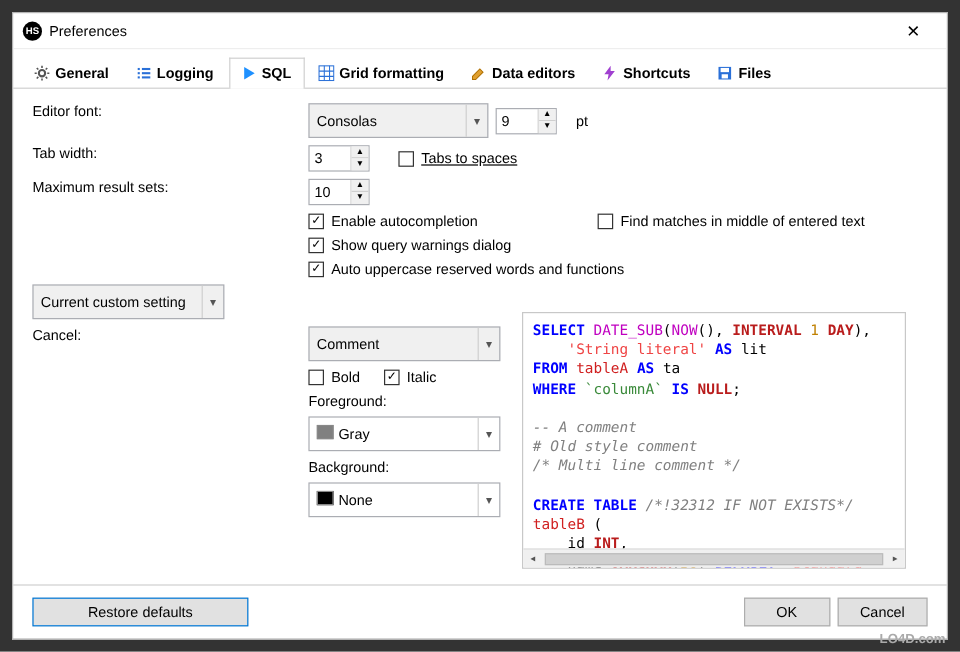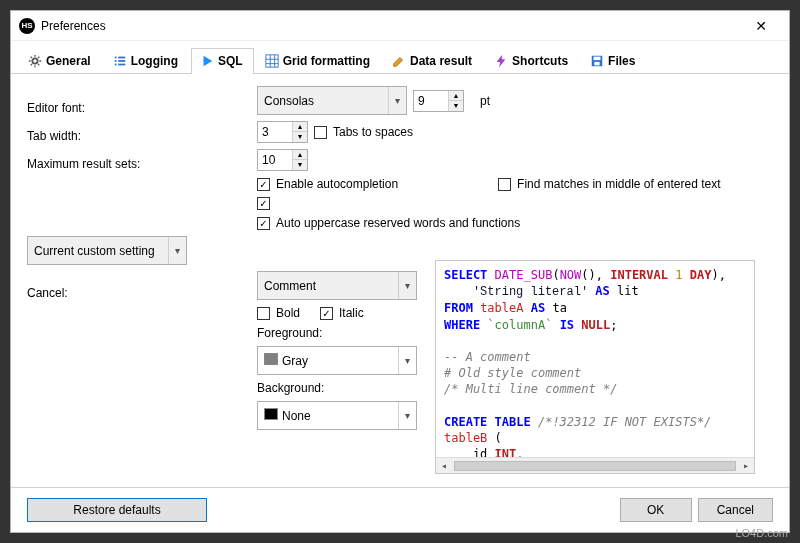--- a/index.html
+++ b/index.html
@@ -8,21 +8,21 @@
   .window { width: 100%; height: 100%; background: #fff; border: 1px solid #b4b4b4; display: flex; flex-direction: column; }
   .titlebar { height: 30px; display: flex; align-items: center; padding: 0 8px; border-bottom: 1px solid #eee; }
   .titlebar .icon { width: 16px; height: 16px; border-radius: 50%; background: #000000; display: inline-flex; align-items: center; justify-content: center; color: #fff; font-size: 8px; font-weight: bold; margin-right: 6px; }
   .titlebar .title { flex: 1; }
   .titlebar .close { width: 40px; text-align: center; font-size: 14px; cursor: pointer; }
   .tabs { display: flex; align-items: center; padding: 6px 8px 0 8px; gap: 2px; border-bottom: 1px solid #d0d0d0; }
   .tab { display: flex; align-items: center; gap: 4px; padding: 5px 10px 6px 8px; border: 1px solid transparent; border-bottom: none; cursor: pointer; position: relative; top: 1px; font-weight: bold; }
   .tab.active { border-color: #d0d0d0; background: #fff; }
   .tab-icon { width: 14px; height: 14px; display: inline-block; }
   .body { flex: 1; padding: 12px 16px 8px 16px; overflow: hidden; }
-  .row { display: flex; align-items: flex-end; margin-bottom: 6px; }
+  .row { display: flex; align-items: flex-start; margin-bottom: 6px; }
   .label-col { width: 230px; }
   .field { display: flex; align-items: center; gap: 6px; }
   .combo { display: flex; align-items: center; border: 1px solid #abadb3; background: #f0f0f0; height: 29px; }
   .combo .val { padding: 0 6px; flex: 1; white-space: nowrap; overflow: hidden; }
   .combo .caret { width: 18px; text-align: center; font-size: 10px; color: #555; border-left: 1px solid #cfcfcf; height:100%; display:flex;align-items:center;justify-content:center; }
   .spinner { display: flex; align-items: stretch; border: 1px solid #abadb3; height: 22px; background: #fff; }
   .spinner .num { width: 34px; padding: 0 4px; display: flex; align-items: center; }
   .spinner .btns { display: flex; flex-direction: column; border-left: 1px solid #cfcfcf; }
   .spinner .btns span { width: 14px; height: 10px; font-size: 7px; line-height: 10px; text-align: center; background: #f0f0f0; cursor: pointer; }
   .spinner .btns span:first-child { border-bottom: 1px solid #cfcfcf; }
@@ -31,27 +31,27 @@
   .chk .box.checked::after { content: "✓"; }
   .preview { position: absolute; border: 1px solid #c8c8c8; background: #fff; font-family: Consolas, monospace; font-size: 12px; line-height: 1.35; padding: 6px 8px 0 8px; overflow:hidden; }
   .preview .hscroll { position:absolute; left:0; right:0; bottom:0; height:16px; background:#f0f0f0; border-top:1px solid #ddd; display:flex; align-items:center; }
   .preview .hscroll .arrow { width:16px; text-align:center; font-size:10px; color:#555; cursor:pointer; }
   .preview .hscroll .thumb { flex:1; height:10px; background:#d0d0d0; margin:0 2px; border:1px solid #bbb; }
   .kw-blue { color: #0000ff; font-weight: bold; }
   .kw-teal { color: #b91c1c; font-weight: bold; }
   .kw-green { color: #3a8a3a; }
   .kw-red { color: #d02020; }
   .kw-num { color: #c08000; }
-  .kw-str { color: #0f172a; font-family: Liberation Mono, monospace; }
+  .kw-str { color: #ef4444; }
   .kw-comment { color: #808080; font-style: italic; }
   .kw-mag { color: #c000c0; }
   .footer { border-top: 1px solid #d0d0d0; padding: 10px 16px; display: flex; align-items: center; gap: 6px; }
   .btn { padding: 4px 18px; border: 1px solid #adadad; background: #e1e1e1; cursor: pointer; min-width: 72px; text-align:center; }
   .btn.primary { border-color: #0078d7; }
-  .watermark { position: absolute; bottom: 4px; right: 12px; color: #aaa; font-size: 11px; pointer-events:none; }
+  .watermark { position: absolute; bottom: 4px; right: 12px; color: #aaa; font-size: 11px; pointer-events:none;font-weight:bold; }
   .swatch { width: 14px; height: 12px; display:inline-block; margin-right:4px; border:1px solid #888; }
 </style>
 </head>
 <body>
 
 <div class="frame">
   <div class="window">
 
     <div class="titlebar">
       <span class="icon">HS</span>
@@ -91,21 +91,21 @@
             <line x1="1" y1="11" x2="15" y2="11" stroke="#2a70d8"></line>
             <line x1="6" y1="1" x2="6" y2="15" stroke="#2a70d8"></line>
             <line x1="11" y1="1" x2="11" y2="15" stroke="#2a70d8"></line>
           </svg>
         <span>Grid formatting</span>
       </div>
       <div class="tab">
         <svg class="tab-icon" viewBox="0 0 16 16">
             <path d="M2 11l7-7 3 3-7 7H2v-3z" fill="#e0a030" stroke="#b07000"></path>
           </svg>
-        <span>Data result</span>
+        <span>Data editors</span>
       </div>
       <div class="tab">
         <svg class="tab-icon" viewBox="0 0 16 16">
             <polygon points="9,1 3,9 7,9 6,15 13,6 9,6" fill="#a040d0"></polygon>
           </svg>
         <span>Shortcuts</span>
       </div>
       <div class="tab">
         <svg class="tab-icon" viewBox="0 0 16 16">
             <rect x="2" y="2" width="12" height="12" fill="#2a70d8"></rect>
@@ -139,21 +139,21 @@
       <div class="row">
         <div class="label-col">Tab width:</div>
         <div class="field">
           <div class="spinner">
             <span class="num">3</span>
             <span class="btns">
                 <span>▲</span>
                 <span>▼</span>
               </span>
           </div>
-          <div class="chk" style="">
+          <div class="chk" style="margin-left:18px;text-decoration:underline;">
             <span class="box"></span>
             <span>Tabs to spaces</span>
           </div>
         </div>
       </div>
 
       <div class="row">
         <div class="label-col">Maximum result sets:</div>
         <div class="field">
           <div class="spinner">
@@ -177,20 +177,21 @@
             <span class="box"></span>
             <span>Find matches in middle of entered text</span>
           </div>
         </div>
       </div>
 
       <div class="row">
         <div class="label-col"></div>
         <div class="chk">
           <span class="box checked"></span>
+          <span>Show query warnings dialog</span>
         </div>
       </div>
 
       <div class="row">
         <div class="label-col"></div>
         <div class="chk">
           <span class="box checked"></span>
           <span>Auto uppercase reserved words and functions</span>
         </div>
       </div>

